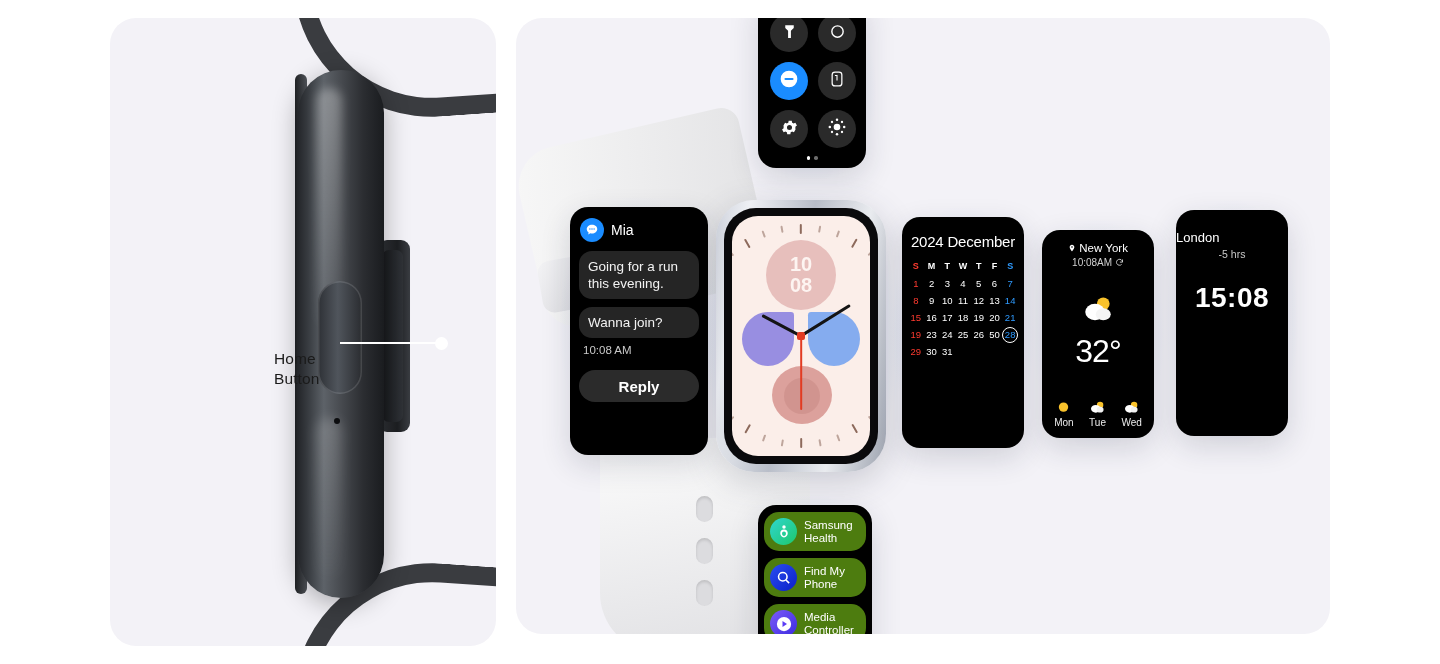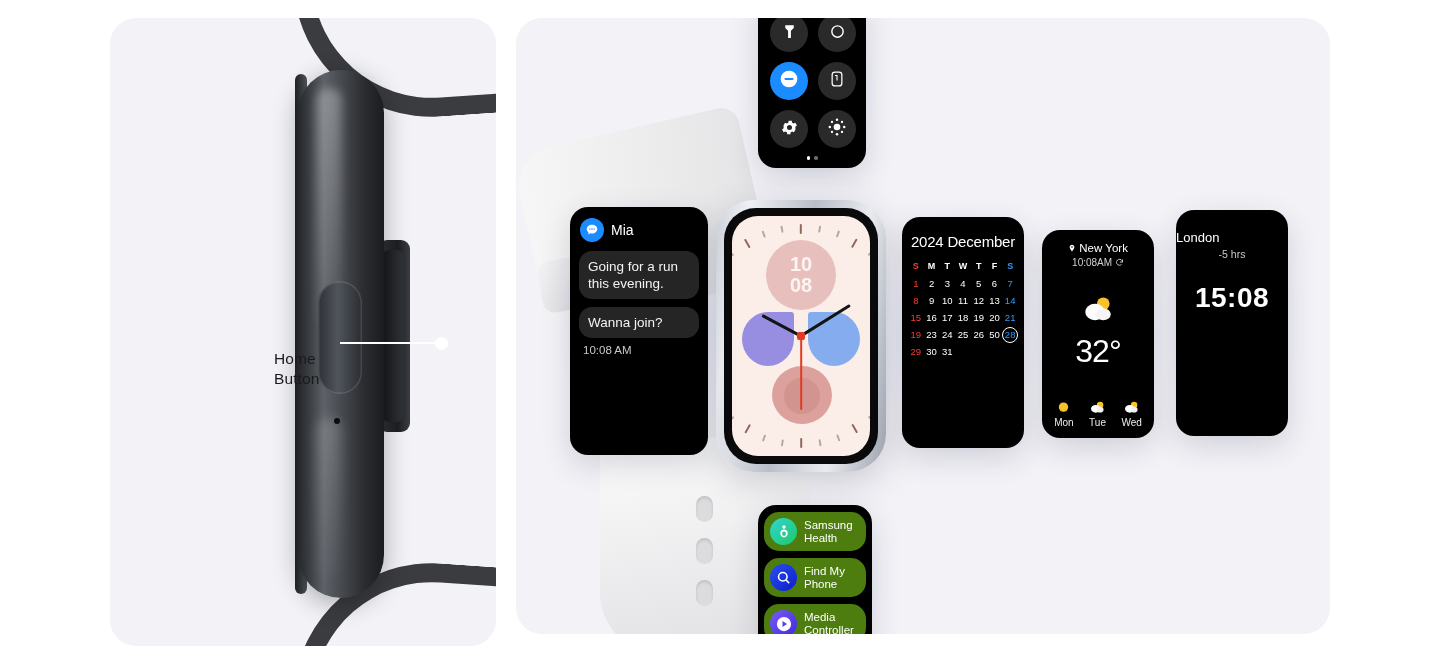--- a/index.html
+++ b/index.html
@@ -273,20 +273,21 @@
             <circle cx="8.4" cy="10.4" r="1.25" fill="#1a8cff"></circle>
             <circle cx="12" cy="10.4" r="1.25" fill="#1a8cff"></circle>
             <circle cx="15.6" cy="10.4" r="1.25" fill="#1a8cff"></circle>
           </svg>
         </div>
         <div class="msg-name">Mia</div>
       </div>
       <div class="bub">Going for a run this evening.</div>
       <div class="bub">Wanna join?</div>
       <div class="msg-time">10:08 AM</div>
+      <div class="reply">Reply</div>
     </div>
 
     <div class="cardglow" style="left:376px;top:189px;width:142px;height:251px;"></div>
     <div class="card" id="card-calendar">
       <div class="cal-title">2024 December</div>
       <div class="cal-grid" id="cal-grid">
           <div class="hd sun">S</div>
           <div class="hd">M</div>
           <div class="hd">T</div>
           <div class="hd">W</div>

